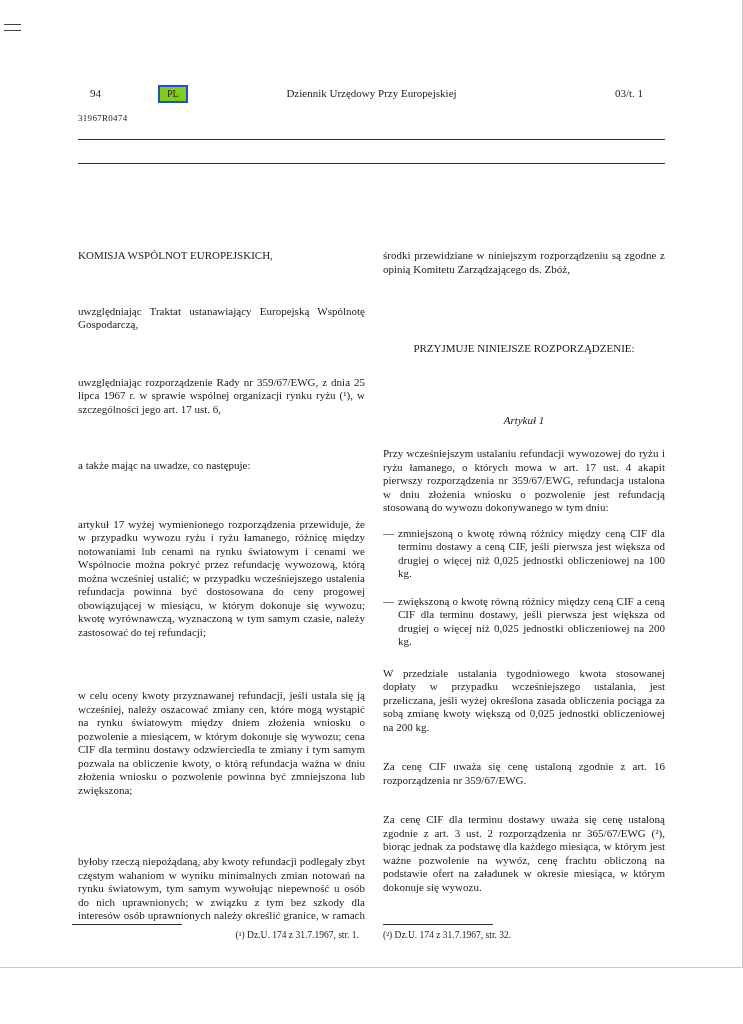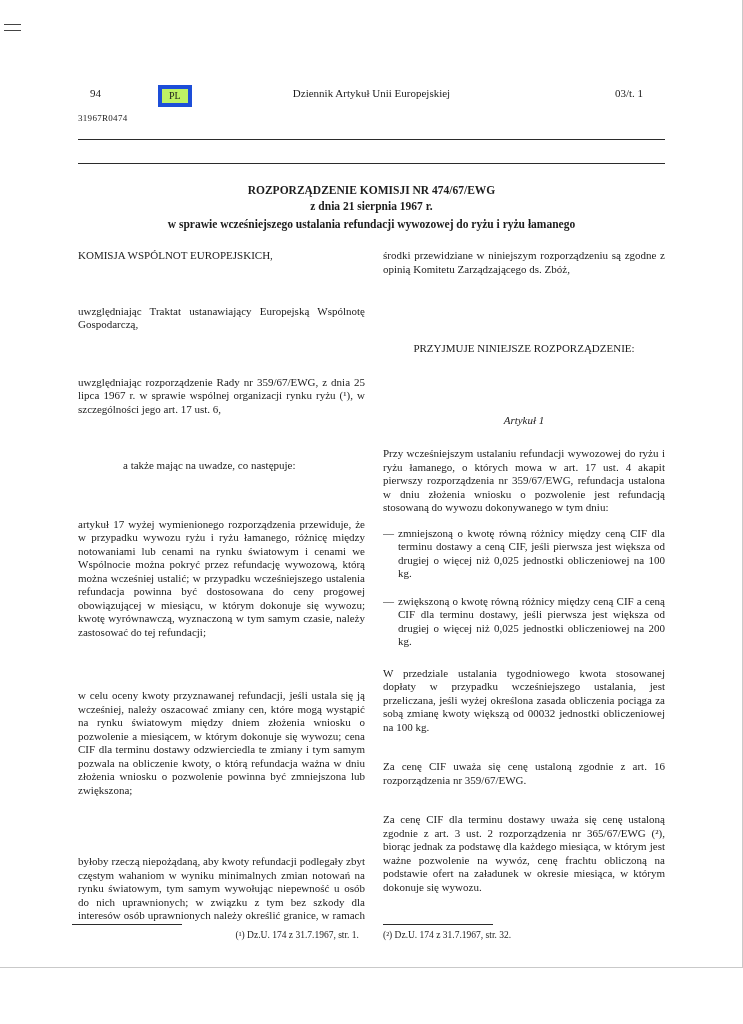--- a/index.html
+++ b/index.html
@@ -26,24 +26,24 @@
 
   
   .header {
     position: absolute;
     top: 86px; left: 78px; width: 587px; height: 16px;
     font-size: 11px; line-height: 14px;
   }
   .header .pn { position: absolute; left: 12px; top: 0; }
   .badge {
     position: absolute; left: 80px; top: -1px;
-    border: 4px solid #1d4ed8;
+    border: 2px solid #1d4ed8;
     padding: 0 7px 1px 7px;
     font-size: 10px; line-height: 13px;
-    background: #bef264;
+    background: #84cc16;
   }
   .header .jt { position: absolute; left: 0; top: 0; width: 100%; text-align: center; }
   .header .vol { position: absolute; right: 22px; top: 0; }
 
   .celex {
     position: absolute; top: 113px; left: 78px;
     font-size: 9px; letter-spacing: 0.3px;
   }
 
   .rule {
@@ -78,21 +78,21 @@
   }
   .col-left  { left: 78px;  width: 287px; }
   .col-right { left: 383px; width: 282px; }
 
   .col p { margin: 0; }
 
   
   .col-left .p0 { margin-bottom: 42px; }
   .col-left .p1 { margin-bottom: 44px; }
   .col-left .p2 { margin-bottom: 43px; }
-  .col-left .p3 { margin-bottom: 45px; margin-left: 45px; }
+  .col-left .p3 { margin-bottom: 45px; }
   .col-left .p4 { margin-bottom: 50px; margin-top: 10px; }
   .col-left .p5 { margin-bottom: 58px; }
 
   
   .col-right .intro    { margin-bottom: 66px; }
   .col-right .enacting { margin-bottom: 58px; text-align: center; }
   .article-heading {
     text-align: center; font-style: italic;
     margin-bottom: 20px;
   }
@@ -117,36 +117,31 @@
 <div class="page">
 
   <div class="cropmarks">
     <div class="cm"></div>
     <div class="cm"></div>
   </div>
 
   <div class="header">
     <span class="pn">94</span>
     <span class="badge">PL</span>
-    <span class="jt">Dziennik Artykuł Unii Europejskiej</span>
+    <span class="jt">Dziennik Urzędowy Przy Europejskiej</span>
     <span class="vol">03/t. 1</span>
   </div>
 
   <div class="celex">31967R0474</div>
 
   <div class="rule rule-top"></div>
 
 
   <div class="rule rule-sub"></div>
 
-  <div class="doc-title">
-    <div class="t1">ROZPORZĄDZENIE KOMISJI NR 474/67/EWG</div>
-    <div class="t2">z dnia 21 sierpnia 1967 r.</div>
-    <div class="t3">w sprawie wcześniejszego ustalania refundacji wywozowej do ryżu i ryżu łamanego</div>
-  </div>
 
   <div class="col col-left">
     <p class="p0">KOMISJA WSPÓLNOT EUROPEJSKICH,</p>
     <p class="p1">uwzględniając Traktat ustanawiający Europejską Wspólnotę Gospodarczą,</p>
     <p class="p2">uwzględniając rozporządzenie Rady nr 359/67/EWG, z dnia 25 lipca 1967 r. w sprawie wspólnej organizacji rynku ryżu (¹), w szczególności jego art. 17 ust. 6,</p>
     <p class="p3">a także mając na uwadze, co następuje:</p>
     <p class="p4">artykuł 17 wyżej wymienionego rozporządzenia przewiduje, że w przypadku wywozu ryżu i ryżu łamanego, różnicę między notowaniami lub cenami na rynku światowym i cenami we Wspólnocie można pokryć przez refundację wywozową, którą można wcześniej ustalić; w przypadku wcześniejszego ustalenia refundacja powinna być dostosowana do ceny progowej obowiązującej w miesiącu, w którym dokonuje się wywozu; kwotę wyrównawczą, wyznaczoną w tym samym czasie, należy zastosować do tej refundacji;</p>
     <p class="p5">w celu oceny kwoty przyznawanej refundacji, jeśli ustala się ją wcześniej, należy oszacować zmiany cen, które mogą wystąpić na rynku światowym między dniem złożenia wniosku o pozwolenie a miesiącem, w którym dokonuje się wywozu; cena CIF dla terminu dostawy odzwierciedla te zmiany i tym samym pozwala na obliczenie kwoty, o którą refundacja ważna w dniu złożenia wniosku o pozwolenie powinna być zmniejszona lub zwiększona;</p>
     <p class="p6">byłoby rzeczą niepożądaną, aby kwoty refundacji podlegały zbyt częstym wahaniom w wyniku minimalnych zmian notowań na rynku światowym, tym samym wywołując niepewność u osób do nich uprawnionych; w związku z tym bez szkody dla interesów osób uprawnionych należy określić granice, w ramach których wahania notowań nie wpływają na kwotę refundacji;</p>
   </div>
@@ -157,21 +152,21 @@
     <div class="article-heading">Artykuł 1</div>
     <p class="art-intro">Przy wcześniejszym ustalaniu refundacji wywozowej do ryżu i ryżu łamanego, o których mowa w art. 17 ust. 4 akapit pierwszy rozporządzenia nr 359/67/EWG, refundacja ustalona w dniu złożenia wniosku o pozwolenie jest refundacją stosowaną do wywozu dokonywanego w tym dniu:</p>
     <div class="dash-item d0">
       <span class="dash">—</span>
       <span>zmniejszoną o kwotę równą różnicy między ceną CIF dla terminu dostawy a ceną CIF, jeśli pierwsza jest większa od drugiej o więcej niż 0,025 jednostki obliczeniowej na 100 kg.</span>
     </div>
     <div class="dash-item d1">
       <span class="dash">—</span>
       <span>zwiększoną o kwotę równą różnicy między ceną CIF a ceną CIF dla terminu dostawy, jeśli pierwsza jest większa od drugiej o więcej niż 0,025 jednostki obliczeniowej na 200 kg.</span>
     </div>
-    <p class="q0">W przedziale ustalania tygodniowego kwota stosowanej dopłaty w przypadku wcześniejszego ustalania, jest przeliczana, jeśli wyżej określona zasada obliczenia pociąga za sobą zmianę kwoty większą od 00032 jednostki obliczeniowej na 100 kg.</p>
+    <p class="q0">W przedziale ustalania tygodniowego kwota stosowanej dopłaty w przypadku wcześniejszego ustalania, jest przeliczana, jeśli wyżej określona zasada obliczenia pociąga za sobą zmianę kwoty większą od 0,025 jednostki obliczeniowej na 200 kg.</p>
     <p class="q1">Za cenę CIF uważa się cenę ustaloną zgodnie z art. 16 rozporządzenia nr 359/67/EWG.</p>
     <p class="q2">Za cenę CIF dla terminu dostawy uważa się cenę ustaloną zgodnie z art. 3 ust. 2 rozporządzenia nr 365/67/EWG (²), biorąc jednak za podstawę dla każdego miesiąca, w którym jest ważne pozwolenie na wywóz, cenę frachtu obliczoną na podstawie ofert na załadunek w okresie miesiąca, w którym dokonuje się wywozu.</p>
   </div>
 
   <div class="footnote footnote-left">
     <div class="fn-rule"></div>
     <div class="fn-text">(¹) Dz.U. 174 z 31.7.1967, str. 1.</div>
   </div>
 
   <div class="footnote footnote-right">

